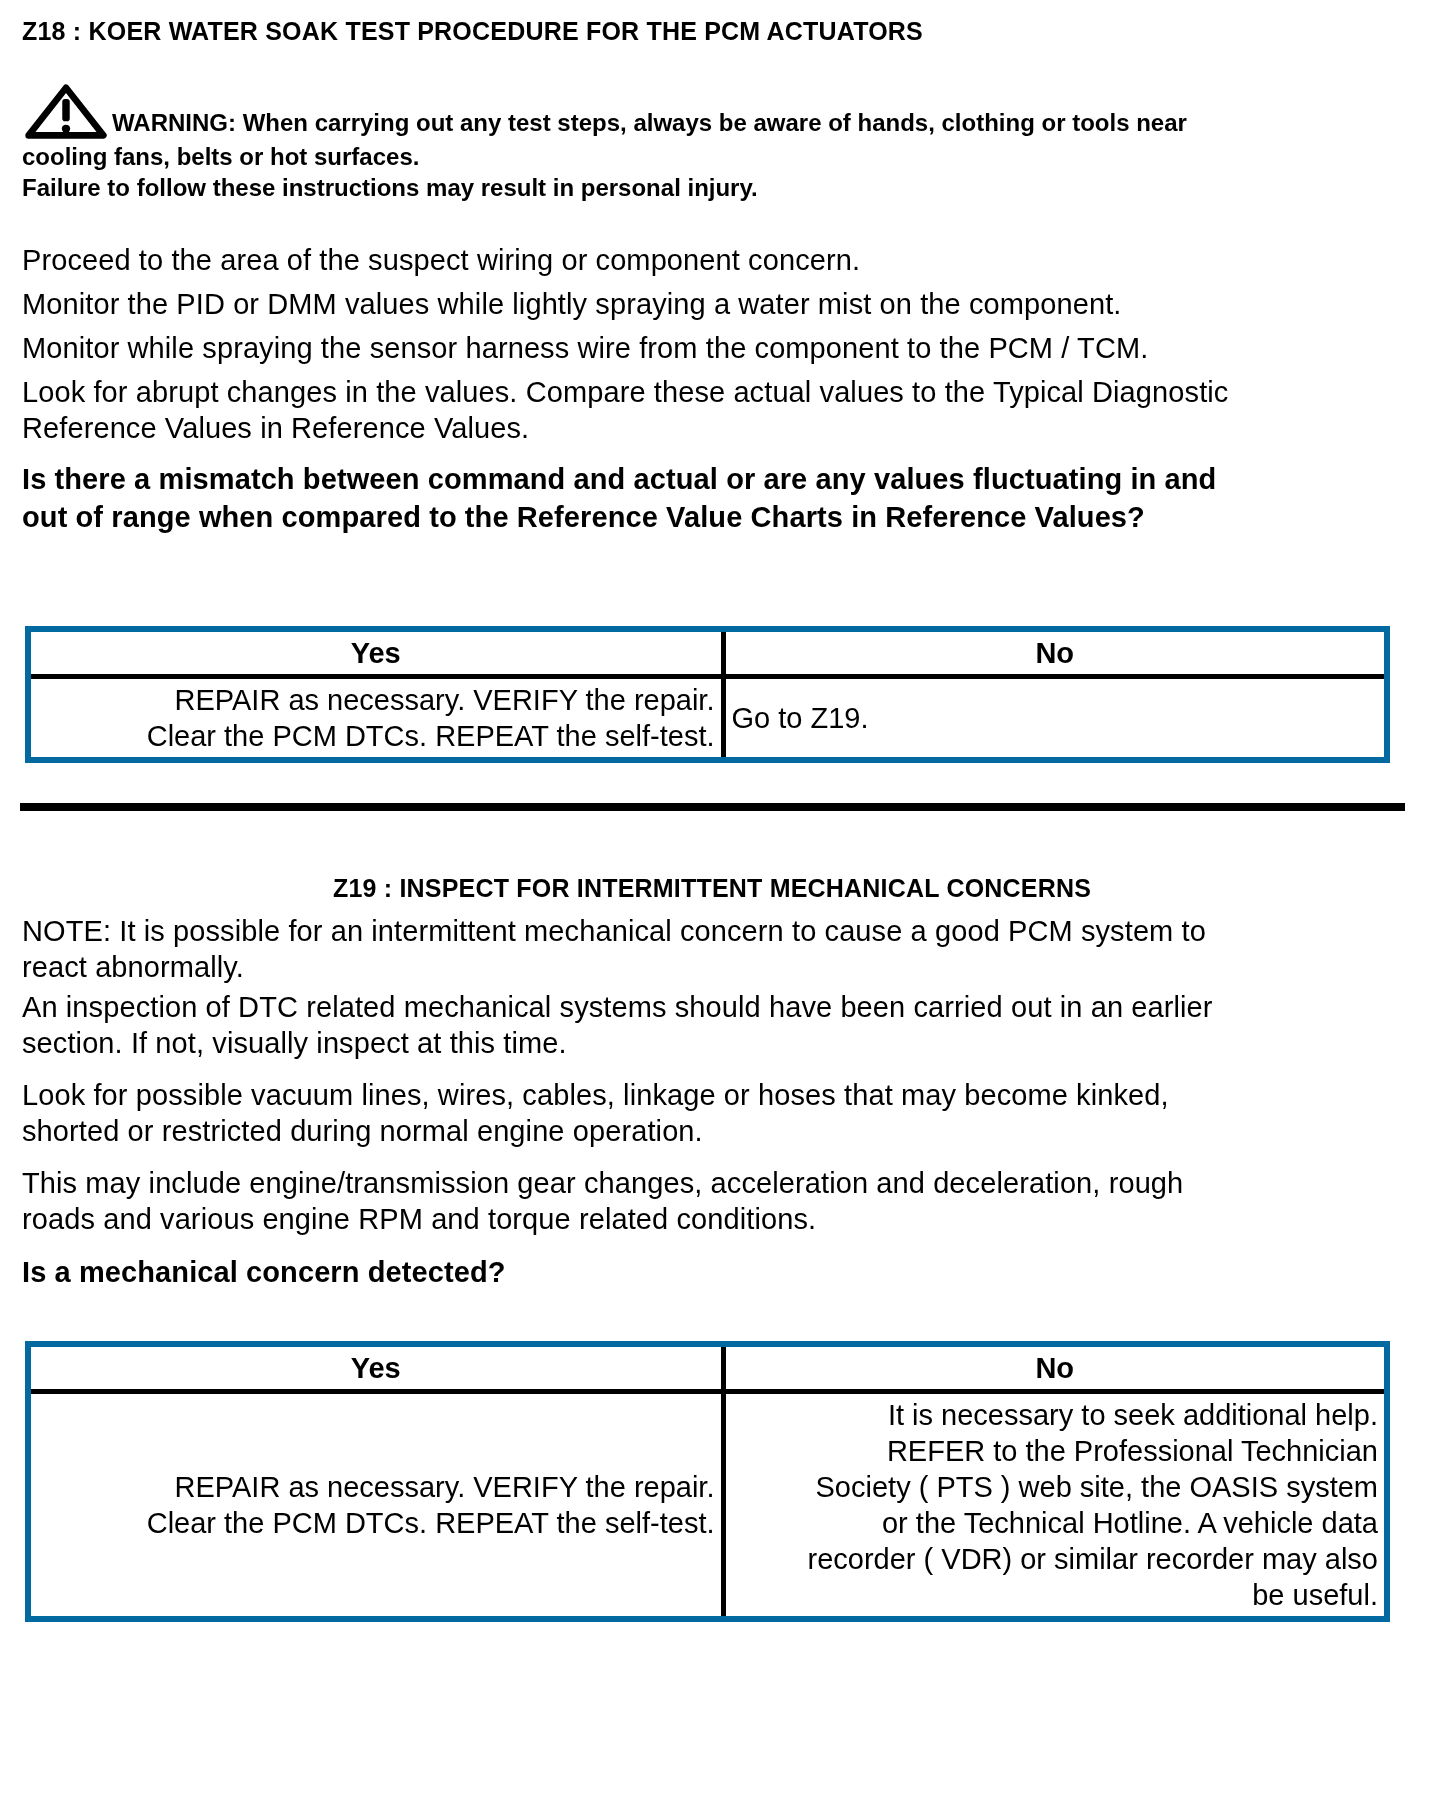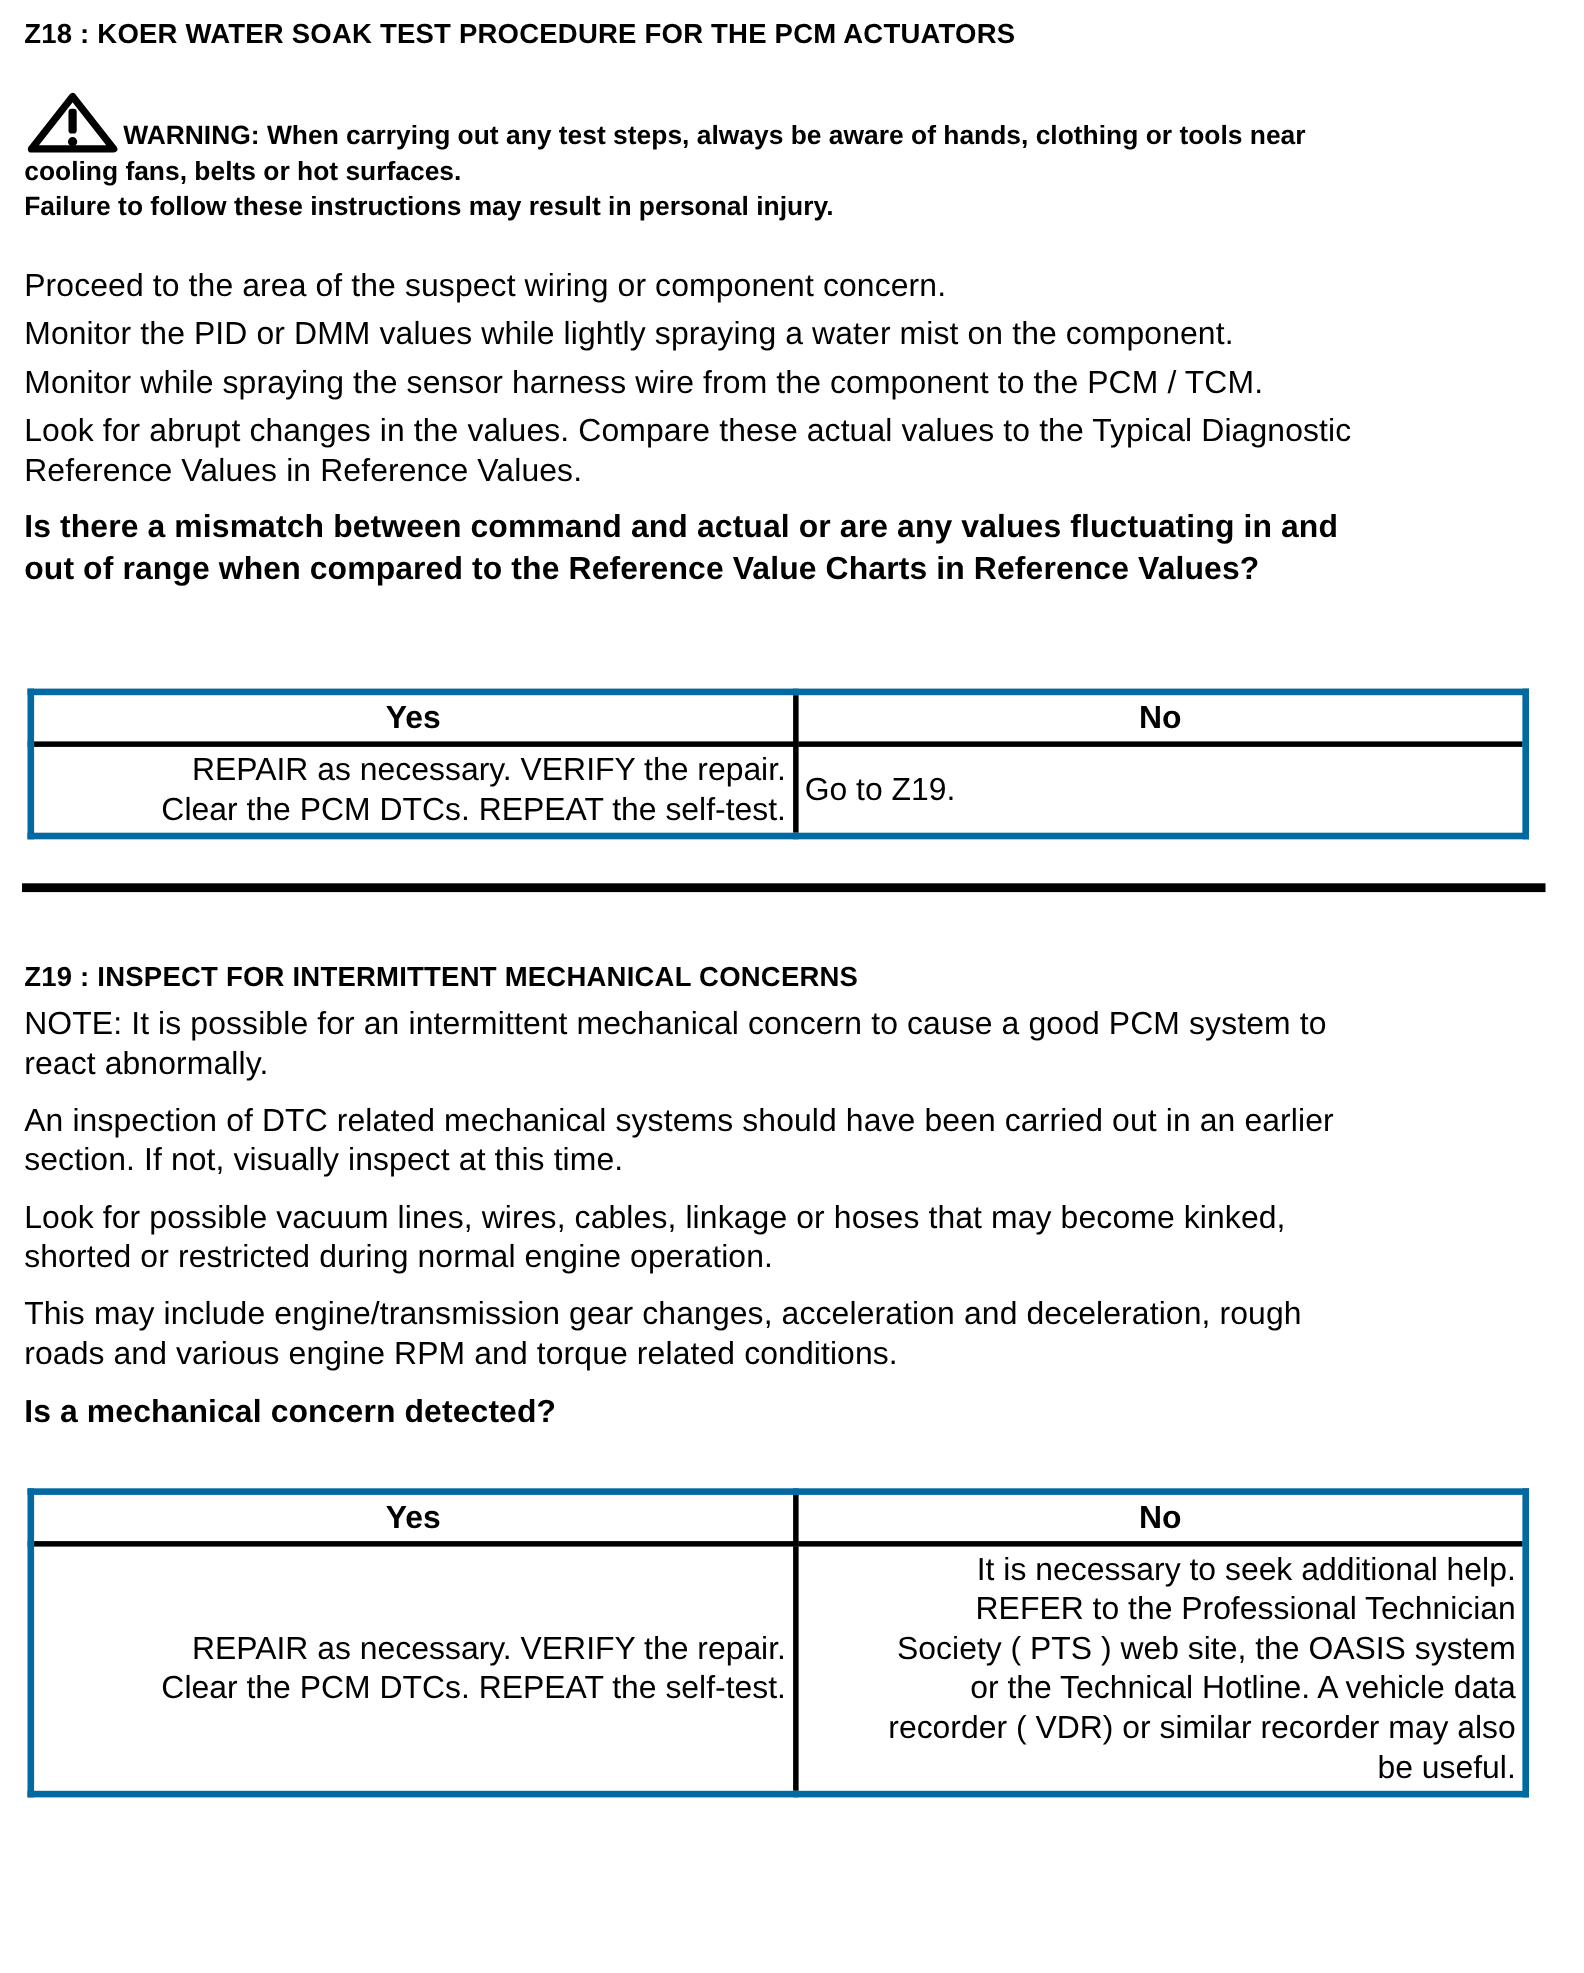--- a/index.html
+++ b/index.html
@@ -64,21 +64,21 @@
     vertical-align:middle;
   }
   td.cell-left{text-align:right;}
   td.cell-center{}
   .col-yes{width:695px;}
 
   .rule{
     height:8px;background:#000;width:1385px;margin-left:-2px;
   }
   .rule.mid{margin-top:40px;}
-  .sec2-heading{margin-top:62px;}
+  .sec2-heading{margin-top:62px;text-align:center;}
 </style>
 </head>
 <body>
 
 <div class="page">
 
   <div>
     <h2 class="sec-heading">Z18 : KOER WATER SOAK TEST PROCEDURE FOR THE PCM ACTUATORS</h2>
 
     <div class="warning-block">
@@ -119,21 +119,21 @@
       </table>
   </div>
 
   <div class="rule mid"></div>
 
   <div>
     <h2 class="sec-heading sec2-heading">Z19 : INSPECT FOR INTERMITTENT MECHANICAL CONCERNS</h2>
 
     <p class="para first" style="margin-top:10px;">NOTE: It is possible for an intermittent mechanical concern to cause a good PCM system to
 react abnormally.</p>
-    <p class="para" style="margin-top:16px;">An inspection of DTC related mechanical systems should have been carried out in an earlier
+    <p class="para" style="margin-top:4px;">An inspection of DTC related mechanical systems should have been carried out in an earlier
 section. If not, visually inspect at this time.</p>
     <p class="para" style="margin-top:16px;">Look for possible vacuum lines, wires, cables, linkage or hoses that may become kinked,
 shorted or restricted during normal engine operation.</p>
     <p class="para" style="margin-top:16px;">This may include engine/transmission gear changes, acceleration and deceleration, rough
 roads and various engine RPM and torque related conditions.</p>
 
     <p class="question" style="margin-top:16px;">Is a mechanical concern detected?</p>
 
     <table class="decision t2">
       <colgroup>

